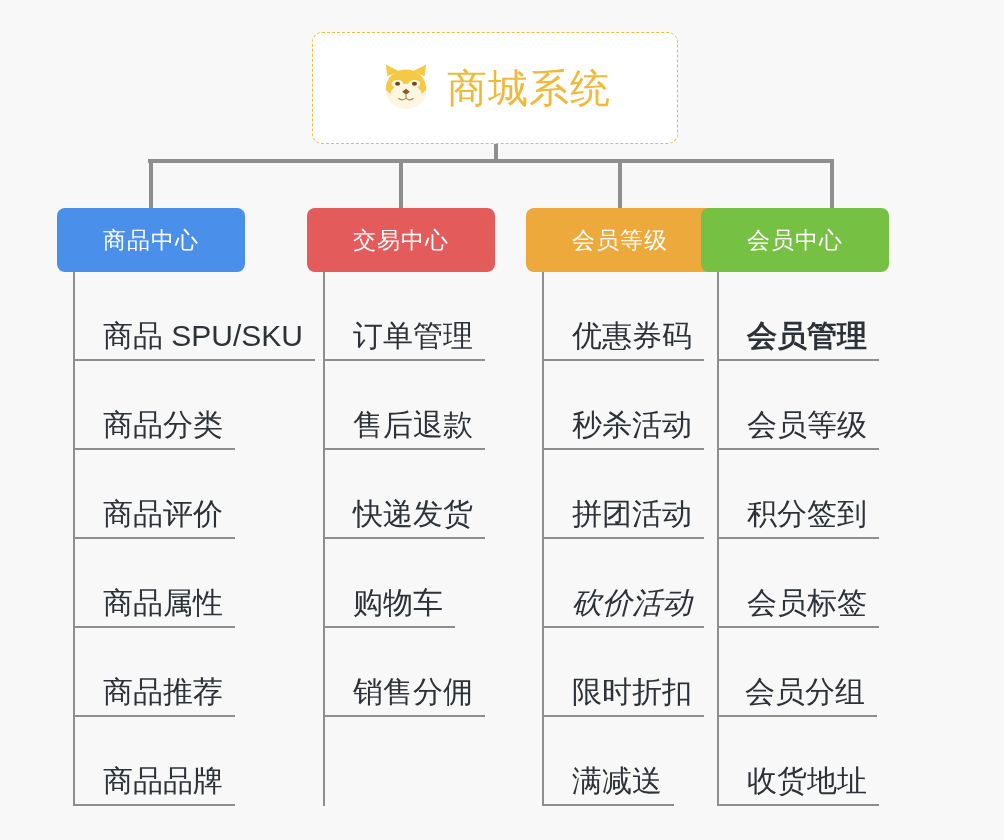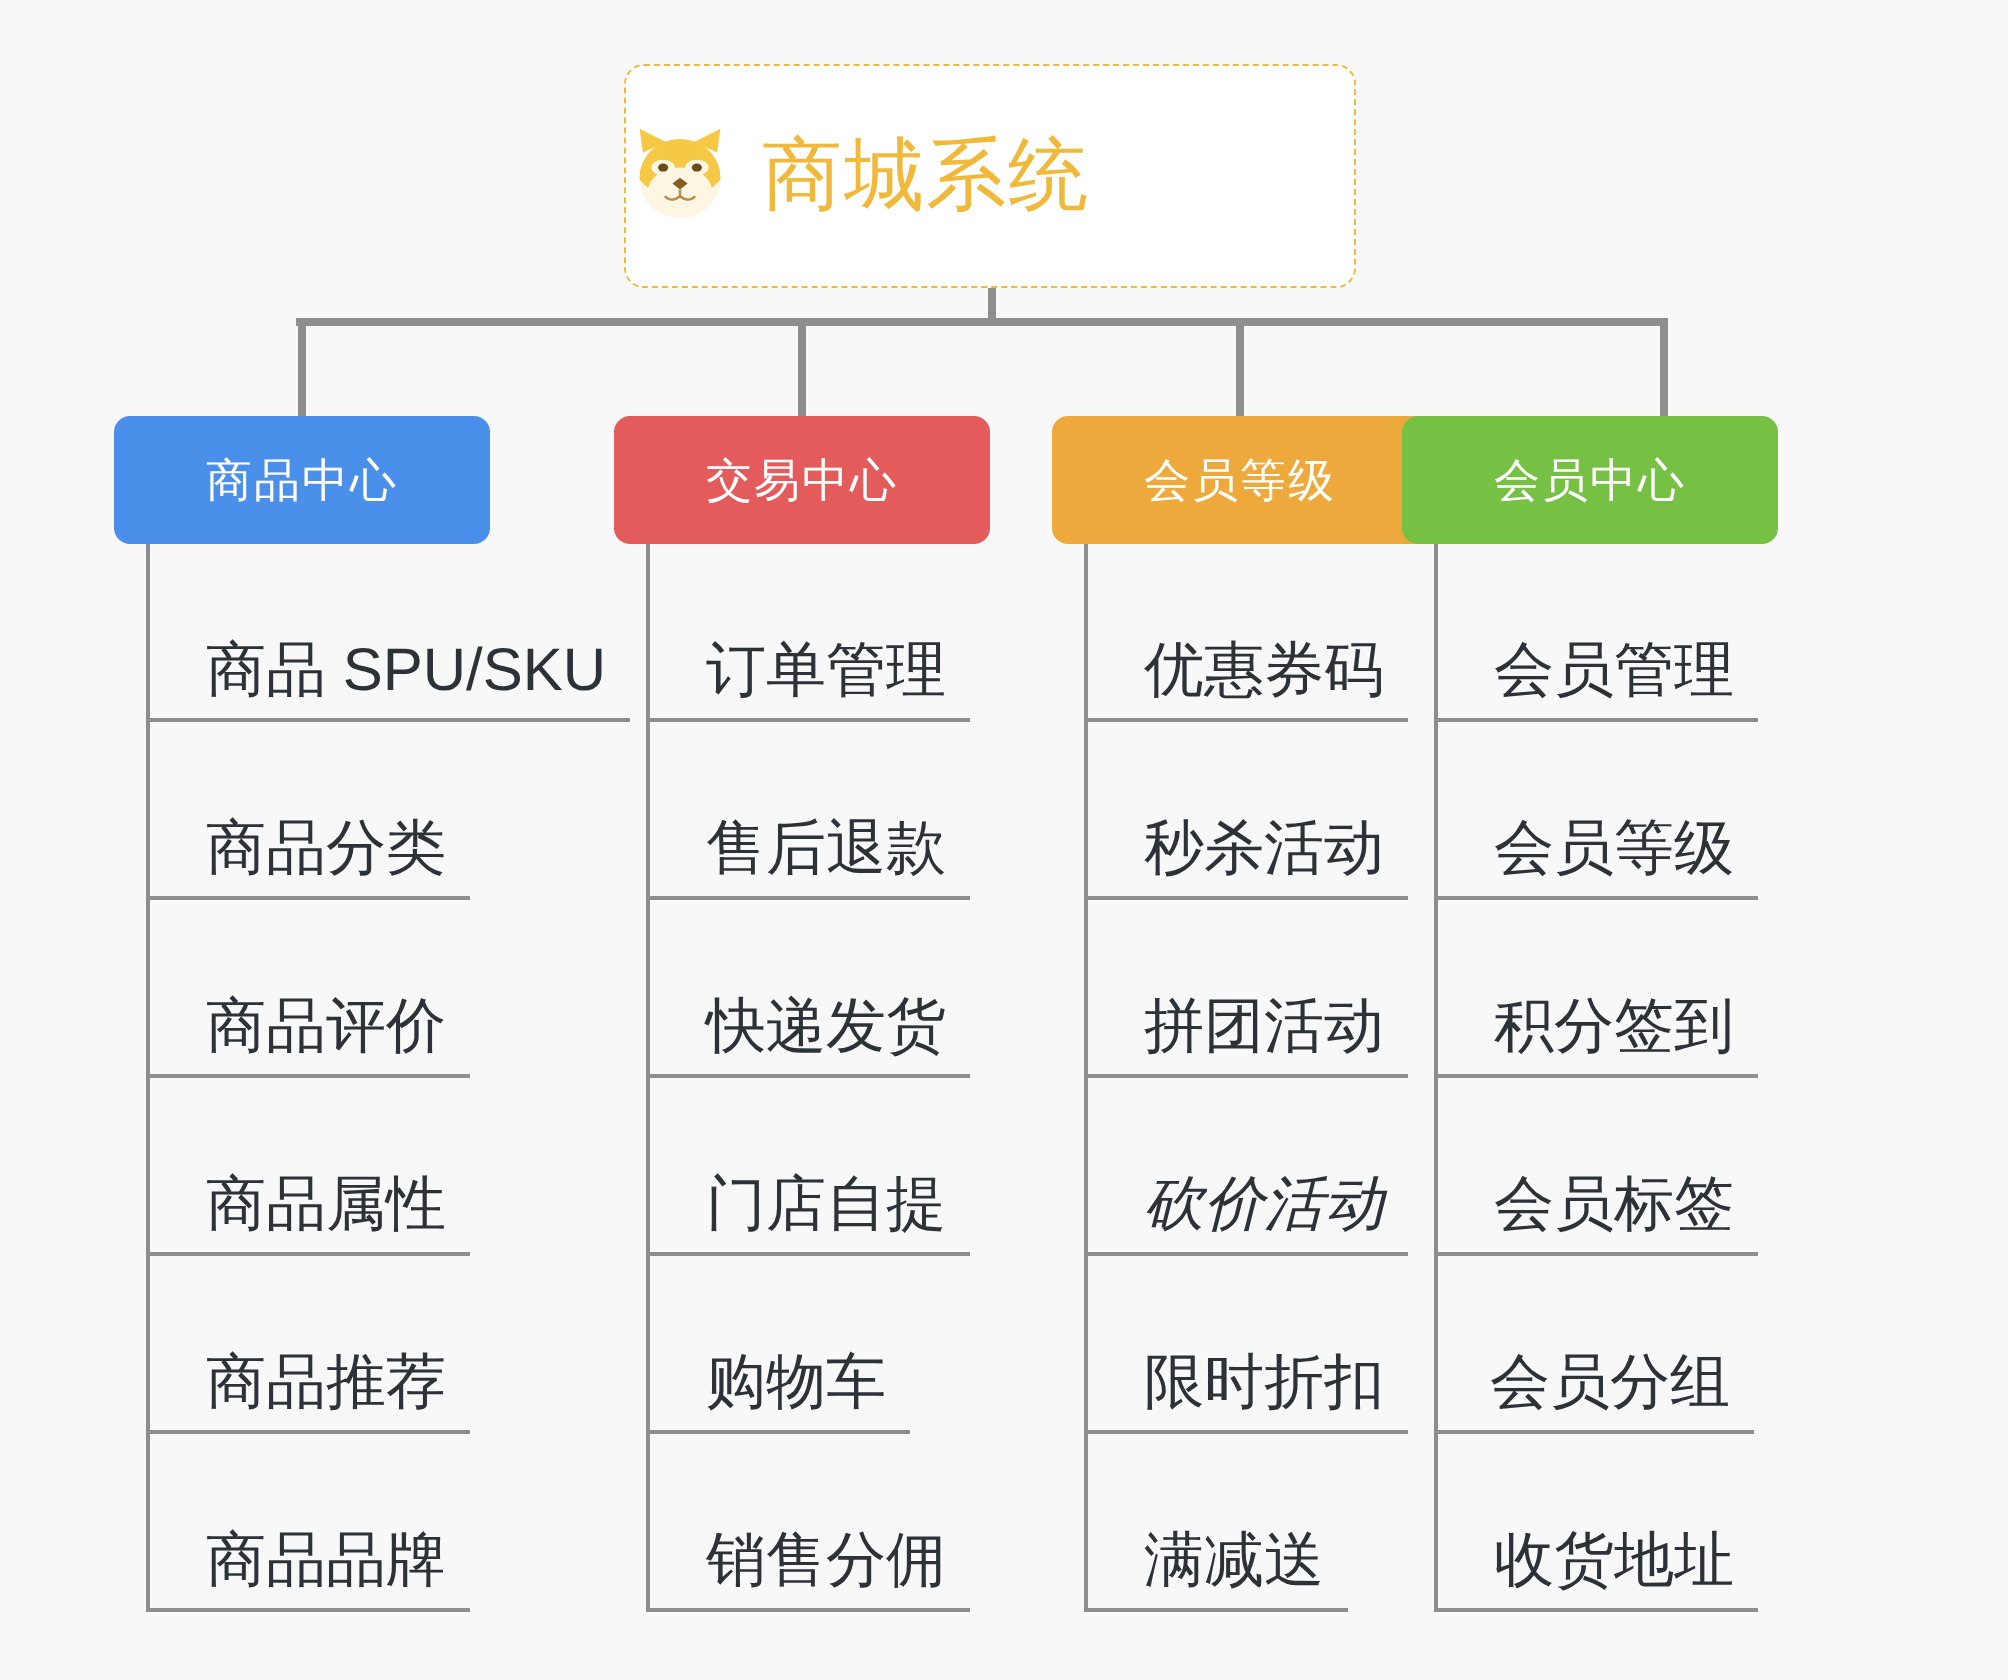--- a/index.html
+++ b/index.html
@@ -24,21 +24,21 @@
     position: absolute;
     left: 312px;
     top: 32px;
     width: 366px;
     height: 112px;
     background: #ffffff;
     border: 1.5px dashed #f0b93a;
     border-radius: 10px;
     display: flex;
     align-items: center;
-    justify-content: flex-start;
+    justify-content: center;
     gap: 14px;
   }
   .root-emoji {
     width: 54px;
     height: 54px;
     flex: 0 0 54px;
     position: relative;
     display: block;
   }
   .root-emoji svg { display: block; width: 54px; height: 54px; }
@@ -190,23 +190,20 @@
           <div class="leaf">
             <div class="leaf-inner" style="border-bottom-color: rgb(142, 142, 142);"><span class="leaf-label">订单管理</span></div>
           </div>
           <div class="leaf">
             <div class="leaf-inner" style="border-bottom-color: rgb(142, 142, 142);"><span class="leaf-label">售后退款</span></div>
           </div>
           <div class="leaf">
             <div class="leaf-inner" style="border-bottom-color: rgb(142, 142, 142); font-family: Liberation Serif, serif;"><span class="leaf-label">快递发货</span></div>
           </div>
           <div class="leaf">
-            <div class="leaf-inner" style="border-bottom-color: rgb(142, 142, 142);"><span class="leaf-label">门店自提</span></div>
-          </div>
-          <div class="leaf">
             <div class="leaf-inner" style="border-bottom-color: rgb(142, 142, 142);"><span class="leaf-label">购物车</span></div>
           </div>
           <div class="leaf">
             <div class="leaf-inner" style="border-bottom-color: rgb(142, 142, 142);"><span class="leaf-label">销售分佣</span></div>
           </div>
         </div>
       </div>
       <div class="column" style="left: 526px; width: 188px;">
         <div class="cat-box" style="background: rgb(237, 169, 60); width: 188px;">
           <span>会员等级</span>
@@ -233,21 +230,21 @@
           </div>
         </div>
       </div>
       <div class="column" style="left: 701px; width: 188px;">
         <div class="cat-box" style="background: rgb(118, 192, 67); width: 188px;">
           <span>会员中心</span>
         </div>
         <div class="leaves">
           <div class="spine" style="background: rgb(142, 142, 142); height: 534px;"></div>
           <div class="leaf">
-            <div class="leaf-inner" style="border-bottom-color: rgb(142, 142, 142);"><span class="leaf-label">会员管理</span></div>
+            <div class="leaf-inner" style="border-bottom-color: rgb(142, 142, 142); font-weight: bold;"><span class="leaf-label">会员管理</span></div>
           </div>
           <div class="leaf">
             <div class="leaf-inner" style="border-bottom-color: rgb(142, 142, 142);"><span class="leaf-label">会员等级</span></div>
           </div>
           <div class="leaf">
             <div class="leaf-inner" style="border-bottom-color: rgb(142, 142, 142);"><span class="leaf-label">积分签到</span></div>
           </div>
           <div class="leaf">
             <div class="leaf-inner" style="border-bottom-color: rgb(142, 142, 142);"><span class="leaf-label">会员标签</span></div>
           </div>

